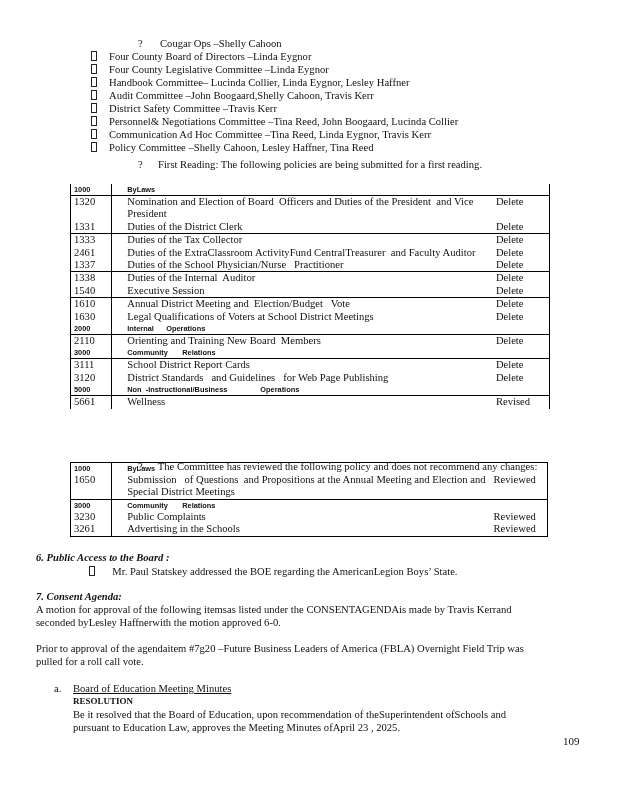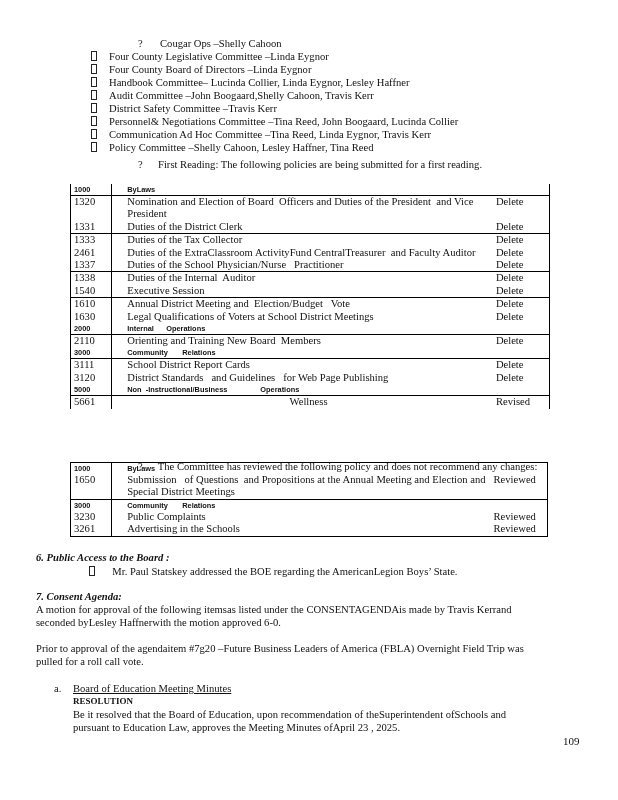--- a/index.html
+++ b/index.html
@@ -23,22 +23,22 @@
 </head>
 <body>
 
 <div class="abs line" style="left:138px; top:37px;">
   <span>?</span>
   <span style="display:inline-block;width:12px;"></span>
   <span>Cougar Ops –Shelly  Cahoon</span>
 </div>
 
 <div class="abs" style="left:91px; top:50px;" id="committee-list">
+    <div class="line"><span class="sq"></span><span style="display:inline-block;width:12px;"></span><span>Four County Board of Directors –Linda  Eygnor</span></div>
     <div class="line"><span class="sq"></span><span style="display:inline-block;width:12px;"></span><span>Four County Legislative Committee –Linda  Eygnor</span></div>
-    <div class="line"><span class="sq"></span><span style="display:inline-block;width:12px;"></span><span>Four County Board of Directors –Linda  Eygnor</span></div>
     <div class="line"><span class="sq"></span><span style="display:inline-block;width:12px;"></span><span>Handbook Committee–  Lucinda  Collier, Linda Eygnor, Lesley Haffner</span></div>
     <div class="line"><span class="sq"></span><span style="display:inline-block;width:12px;"></span><span>Audit Committee –John Boogaard,Shelly  Cahoon, Travis Kerr</span></div>
     <div class="line"><span class="sq"></span><span style="display:inline-block;width:12px;"></span><span>District Safety Committee –Travis  Kerr</span></div>
     <div class="line"><span class="sq"></span><span style="display:inline-block;width:12px;"></span><span>Personnel&amp; Negotiations Committee  –Tina Reed, John Boogaard,  Lucinda  Collier</span></div>
     <div class="line"><span class="sq"></span><span style="display:inline-block;width:12px;"></span><span>Communication  Ad Hoc Committee –Tina  Reed, Linda  Eygnor, Travis Kerr</span></div>
     <div class="line"><span class="sq"></span><span style="display:inline-block;width:12px;"></span><span>Policy Committee –Shelly  Cahoon, Lesley Haffner, Tina Reed</span></div>
   </div>
 
 <div class="abs line" style="left:138px; top:158px;">
   <span>?</span>
@@ -123,21 +123,21 @@
         <td class="desc" style="white-space: pre-wrap;">District Standards   and Guidelines   for Web Page Publishing</td>
         <td class="act">Delete</td>
       </tr>
       <tr class="hdr">
         <td class="num">5000</td>
         <td class="desc" style="white-space: pre-wrap;">Non  -Instructional/Business                Operations</td>
         <td class="act"></td>
       </tr>
       <tr class=" top">
         <td class="num">5661</td>
-        <td class="desc" style="white-space: pre-wrap; text-align: center;">Wellness</td>
+        <td class="desc" style="white-space: pre-wrap;">Wellness</td>
         <td class="act">Revised</td>
       </tr>
     </tbody>
   </table>
 
 <div class="abs line" style="left:138px; top:460px;">
   <span>?</span>
   <span style="display:inline-block;width:10px;"></span>
   <span>The Committee has reviewed   the following policy and does  not recommend  any changes:</span>
 </div>

